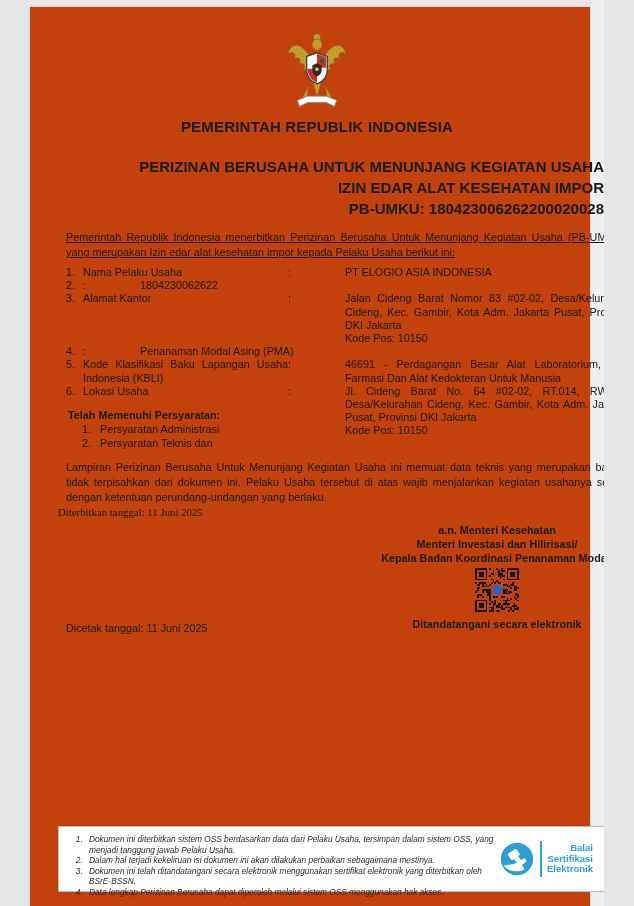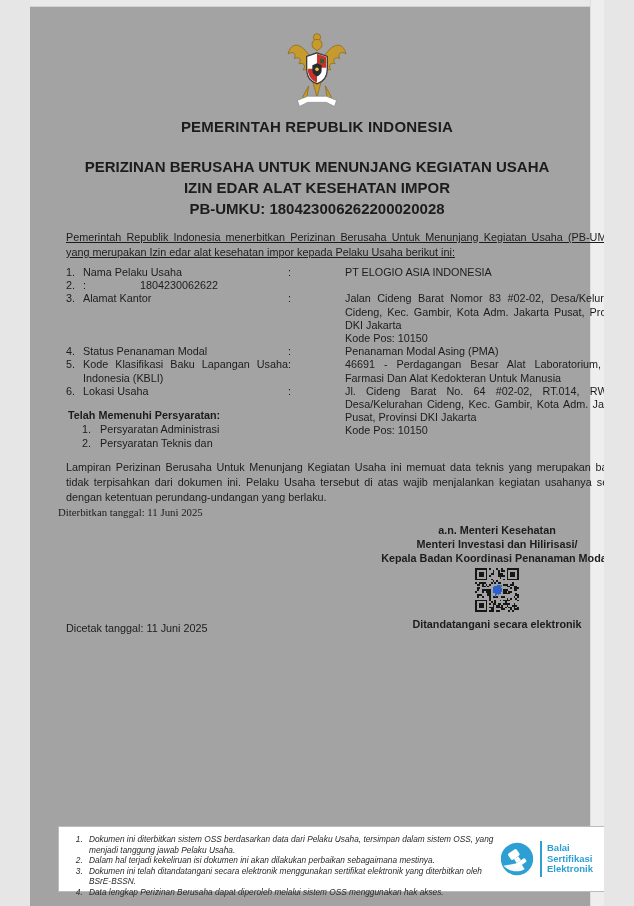--- a/index.html
+++ b/index.html
@@ -1,33 +1,33 @@
 <!DOCTYPE html>
 <html><head>
 <meta charset="utf-8">
 <style>
   html,body { margin:0; padding:0; background:#e6e6e6; }
   .page {
     position:relative; width:574px; height:906px; margin:0 auto;
-    background:#a3a3a3; overflow:hidden;
+    background:#c2410c; overflow:hidden;
     font-family:"Liberation Sans", sans-serif; color:#1c1c1c;
   }
   .scan-top { position:absolute; top:0; left:0; right:0; height:6px;
     background:#e9e9e9; border-bottom:1px solid #d2d2d2; }
   .scan-right { position:absolute; top:0; right:0; bottom:0; width:13px;
     background:#eeeeee; border-left:1px solid #dedede; }
 
   .emblem { position:absolute; top:28px; left:50%; transform:translateX(-50%);
     width:62px; height:84px; }
 
   .gov-title { position:absolute; top:118px; left:0; width:100%;
     text-align:center; font-weight:bold; font-size:15px; letter-spacing:.2px; }
 
   .doc-titles { position:absolute; top:156px; left:0; width:100%;
-    text-align:center; font-weight:bold; font-size:15px; line-height:21px; }
+    text-align:right; font-weight:bold; font-size:15px; line-height:21px; }
 
   .intro { position:absolute; top:230px; left:36px; width:562px;
     font-size:10.8px; line-height:15px; text-align:justify;text-decoration:underline; }
 
   .fields { position:absolute; top:266px; left:36px; width:562px;
     font-size:10.8px; line-height:13.2px; }
   .f-row { display:flex; align-items:flex-start; }
   .f-no { width:17px; flex:none; }
   .f-label { width:205px; flex:none; text-align:justify; }
   .f-colon { width:9px; flex:none; text-align:left; }
@@ -52,21 +52,21 @@
 
   .footer-box { position:absolute; top:826px; left:28px; width:559px; height:66px;
     border:1px solid #bcbcbc; background:#fff; display:flex; box-sizing:border-box; }
   .notes { flex:1; padding:7px 4px 0 6px; }
   .notes ol { margin:0; padding-left:20px; }
   .notes li { font-size:8.3px; font-style:italic; line-height:10.6px;
     color:#2a2a2a; padding-left:4px; }
   .bsre { width:112px; flex:none; display:flex; align-items:center; padding-right:4px; }
   .bsre-circle { width:34px; height:34px; flex:none; }
   .bsre-divider { width:2px; height:36px; background:#2d9fd3; margin:0 5px 0 6px; }
-  .bsre-text { font-size:9.5px; font-weight:bold; color:#2d9fd3; line-height:10.5px; }
+  .bsre-text { font-size:9.5px; font-weight:bold; color:#2d9fd3; line-height:10.5px;text-align:right; }
 </style>
 </head>
 <body>
 
 <div class="page">
   <div class="scan-top"></div>
   <div class="scan-right"></div>
 
   <div class="emblem">
     <svg viewBox="0 0 120 164" xmlns="http://www.w3.org/2000/svg">
@@ -137,21 +137,20 @@
       <div class="f-label">Alamat Kantor</div>
       <div class="f-colon">:</div>
       <div class="f-value">
         <span class="f-value-text">Jalan Cideng Barat Nomor 83 #02-02, Desa/Kelurahan Cideng, Kec. Gambir, Kota Adm. Jakarta Pusat, Provinsi DKI Jakarta</span>
         <div class="f-postal">Kode Pos: 10150</div>
       </div>
     </div>
 
     <div class="f-row">
       <div class="f-no">4.</div>
-      <div class="f-label">Status Penanaman Modal</div>
       <div class="f-colon">:</div>
       <div class="f-value">
         <span class="f-value-text">Penanaman Modal Asing (PMA)</span>
         
       </div>
     </div>
 
     <div class="f-row">
       <div class="f-no">5.</div>
       <div class="f-label">Kode Klasifikasi Baku Lapangan Usaha Indonesia (KBLI)</div>

